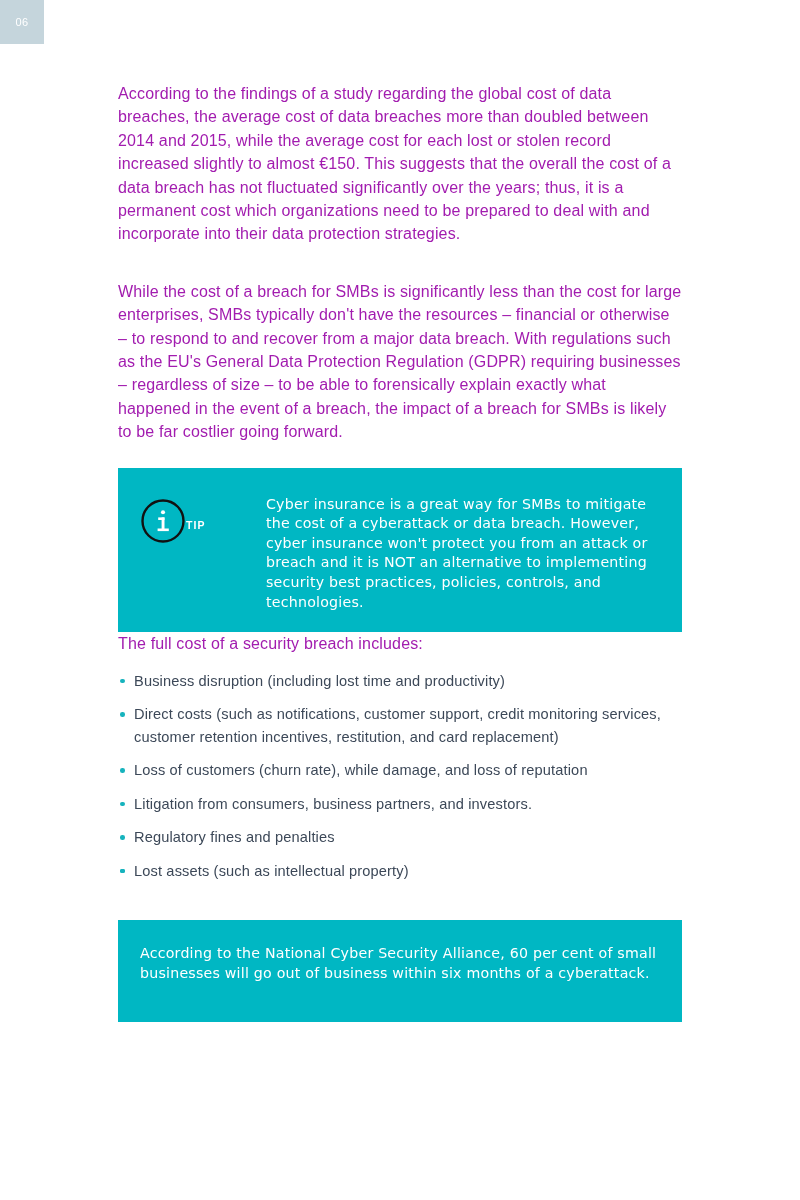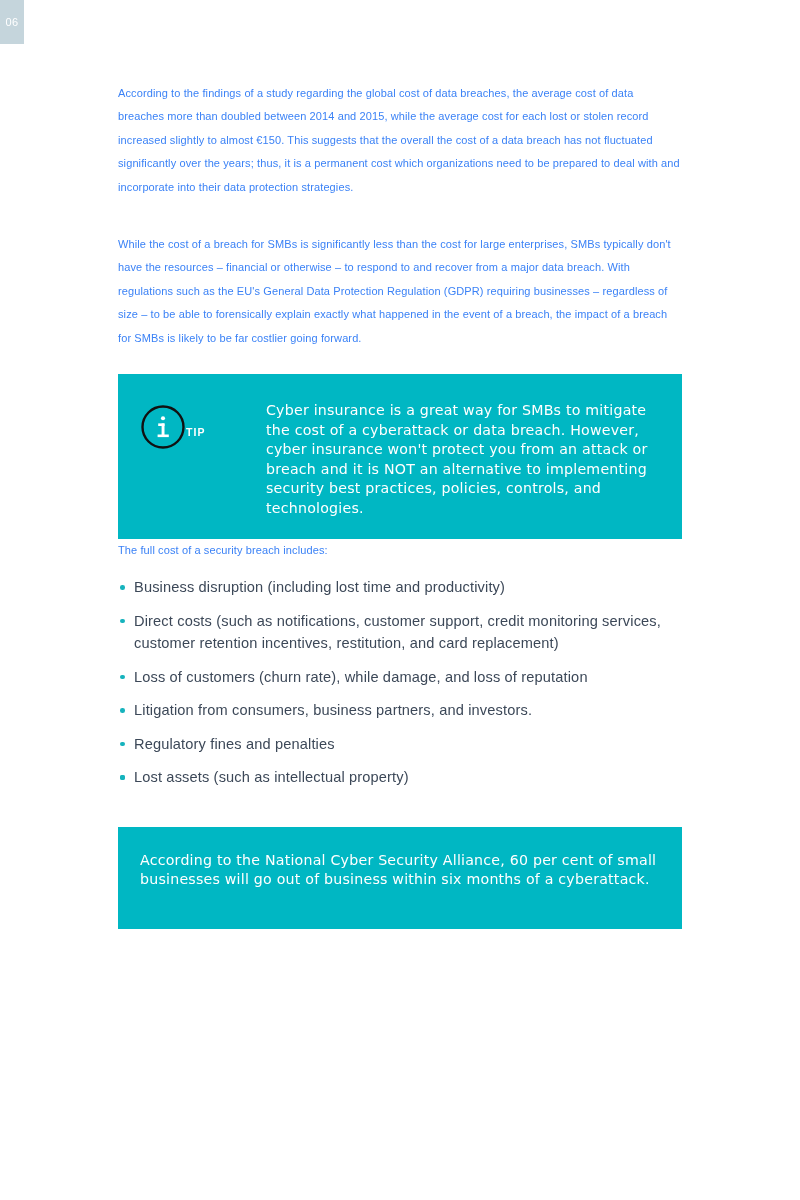--- a/index.html
+++ b/index.html
@@ -14,21 +14,21 @@
     position: relative;
     overflow: hidden;
     -webkit-font-smoothing: antialiased;
   }
 
   
   .page-tab {
     position: absolute;
     left: 0;
     top: 0;
-    width: 24px;
+    width: 44px;
     height: 44px;
     background: #c5d5dc;
     display: flex;
     align-items: center;
     justify-content: center;
   }
   .page-tab-number {
     color: #ffffff;
     font-size: 11px;
     letter-spacing: 0.5px;
@@ -38,22 +38,22 @@
   
   .content {
     position: absolute;
     left: 118px;
     top: 82px;
     width: 564px;
   }
 
   p.body-para {
     margin: 0 0 12px 0;
-    color: #3b82f6;
-    font-size: 11px;
+    color: #a21caf;
+    font-size: 16px;
     line-height: 23.4px;
     font-family: "Liberation Sans", sans-serif;
     letter-spacing: 0.01em;
   }
   p.body-para.tight {
     margin-bottom: 0;
   }
   .para-gap {
     height: 22px;
   }

